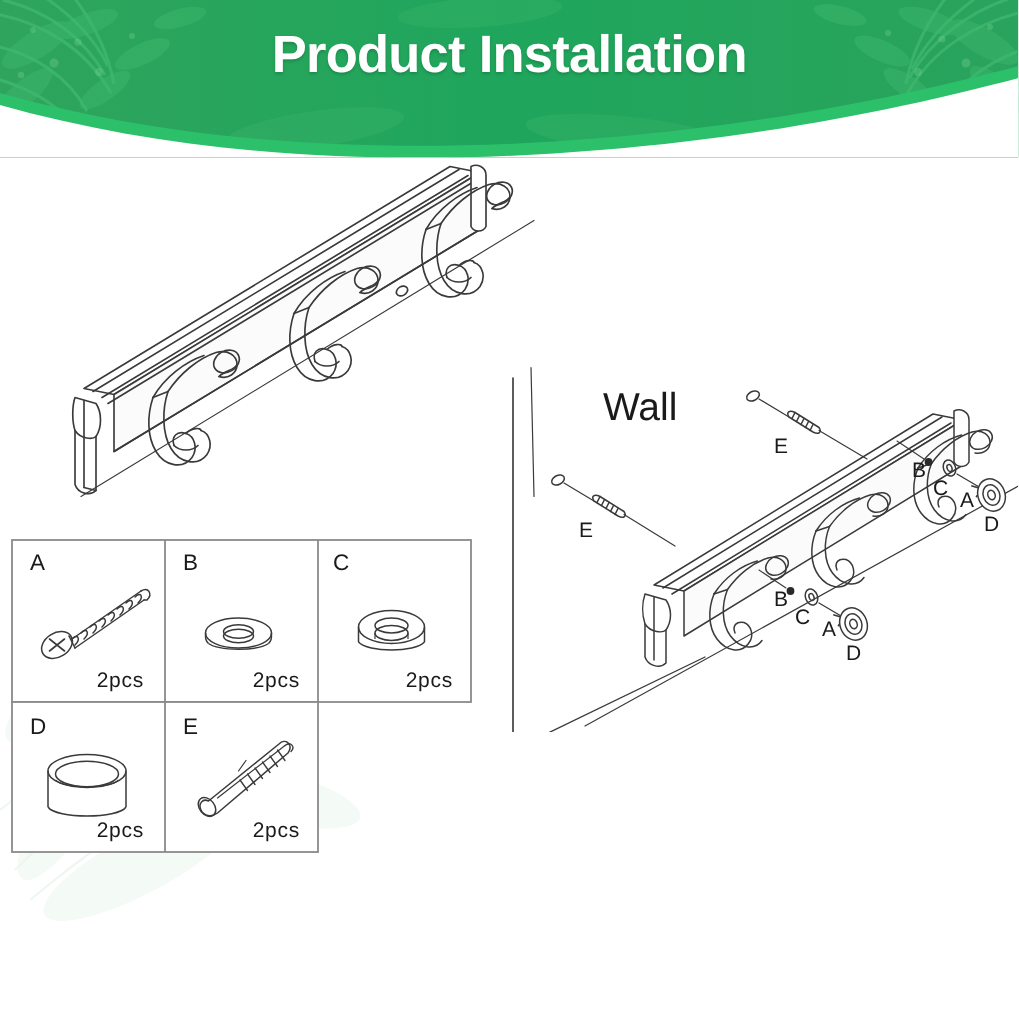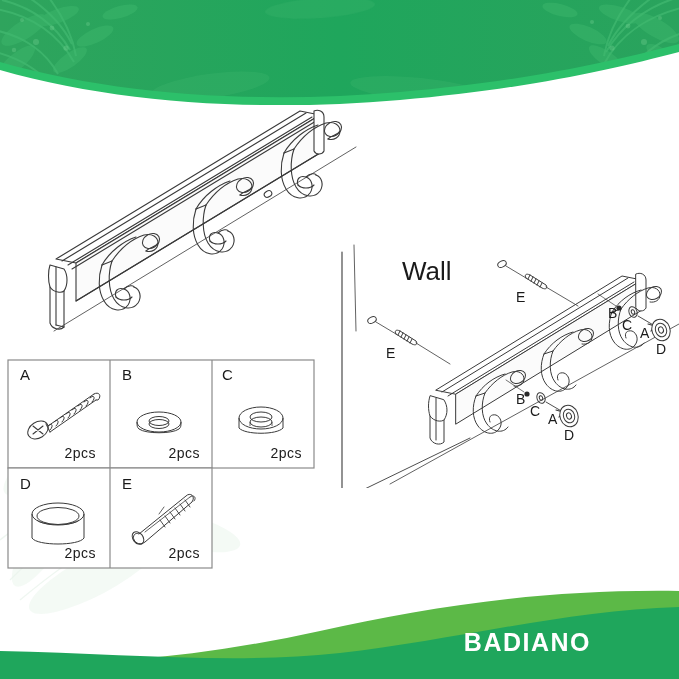--- a/index.html
+++ b/index.html
@@ -126,20 +126,21 @@
           <ellipse cx="210" cy="86" rx="60" ry="12" transform="rotate(-8 210 86)"></ellipse>
           <ellipse cx="420" cy="90" rx="70" ry="12" transform="rotate(6 420 90)"></ellipse>
           <ellipse cx="320" cy="8" rx="55" ry="10" transform="rotate(-4 320 8)"></ellipse>
         </g>
 
         <path d="M0,62 C120,96 260,104 400,92 C520,82 610,62 679,44 L679,105 L0,105 Z" fill="#2cc06a"></path>
         <path d="M0,70 C120,104 260,112 400,100 C520,90 610,70 679,52 L679,105 L0,105 Z" fill="#ffffff"></path>
       </g>
     </svg>
 
+    <div class="header-title">Product Installation</div>
   </div>
 
   <svg class="watermark" width="330" height="300" viewBox="0 0 330 300">
     <g fill="#cfe8d4" opacity="0.75">
       <ellipse cx="60" cy="120" rx="70" ry="20" transform="rotate(-38 60 120)"></ellipse>
       <ellipse cx="110" cy="170" rx="80" ry="22" transform="rotate(-18 110 170)"></ellipse>
       <ellipse cx="50" cy="200" rx="66" ry="18" transform="rotate(-58 50 200)"></ellipse>
       <ellipse cx="150" cy="120" rx="60" ry="16" transform="rotate(-8 150 120)"></ellipse>
       <ellipse cx="95" cy="245" rx="74" ry="20" transform="rotate(-28 95 245)"></ellipse>
       <ellipse cx="180" cy="200" rx="62" ry="17" transform="rotate(14 180 200)"></ellipse>
@@ -410,23 +411,14 @@
         <path d="M171,152 L176,159"></path>
         <path d="M176,148 L181,155"></path>
         <path d="M181,144 L186,151"></path>
       </g>
       <path d="M155,158 L160,151" stroke-width="0.8"></path>
       <path d="M186,141 C190,138 193,142 190,145" stroke-width="0.9"></path>
     </g>
     <text class="dlabel cell-qty" x="196" y="202" text-anchor="end">2pcs</text>
   </svg>
 
-  <div class="footer">
-    <svg width="679" height="110" viewBox="0 0 679 110">
-
-      <path d="M0,96 C110,96 210,86 320,62 C430,38 540,20 679,22 L679,110 L0,110 Z" fill="#5cb947"></path>
-
-      <path d="M0,82 C120,84 230,96 340,84 C450,72 560,42 679,38 L679,110 L0,110 Z" fill="#1fa65c"></path>
-    </svg>
-    <div class="footer-brand">BADIANO</div>
-  </div>
 
 </div>
 
 </body></html>

